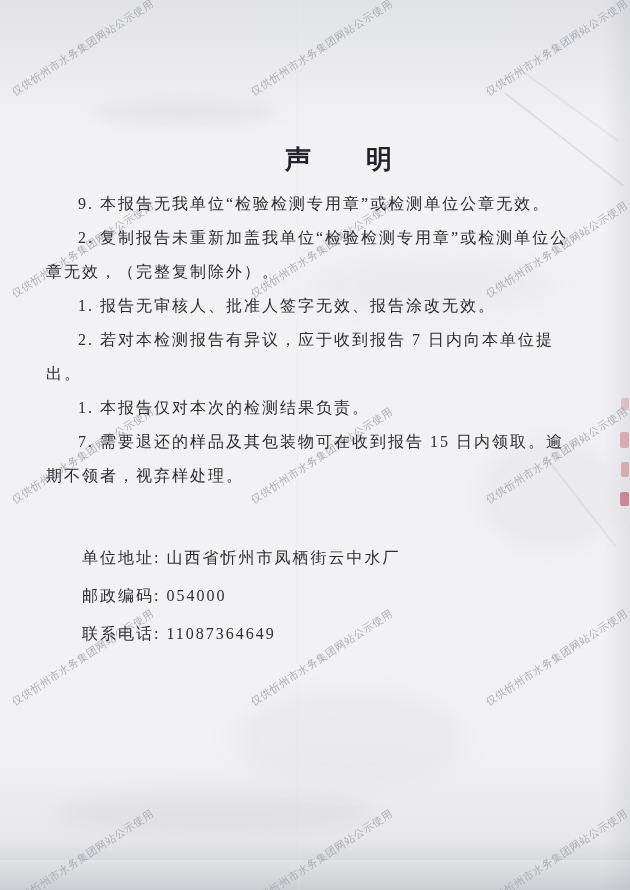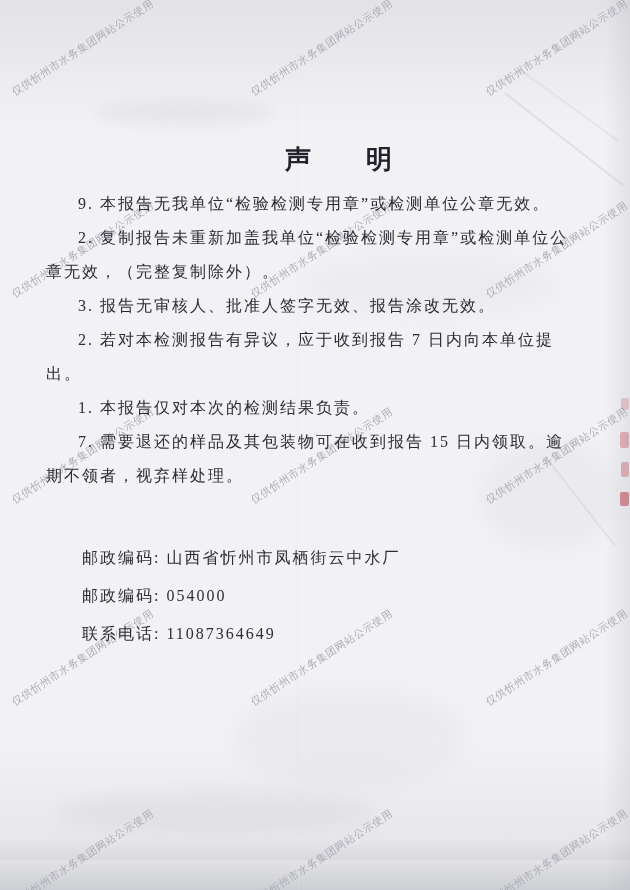--- a/index.html
+++ b/index.html
@@ -105,27 +105,27 @@
       <div class="wm" style="left: 83px; top: 858px; transform: translate(-50%, -50%) rotate(-33deg);">仅供忻州市水务集团网站公示使用</div>
       <div class="wm" style="left: 322px; top: 858px; transform: translate(-50%, -50%) rotate(-33deg);">仅供忻州市水务集团网站公示使用</div>
       <div class="wm" style="left: 557px; top: 858px; transform: translate(-50%, -50%) rotate(-33deg);">仅供忻州市水务集团网站公示使用</div>
     </div>
 
   <div class="content">
     <h1 class="title">声　　明</h1>
     <div class="statements">
       <p>9. 本报告无我单位“检验检测专用章”或检测单位公章无效。</p>
       <p>2. 复制报告未重新加盖我单位“检验检测专用章”或检测单位公章无效，（完整复制除外）。</p>
-      <p>3. 报告无审核人、批准人签字无效、报告涂改无效。</p>
+      <p>1. 报告无审核人、批准人签字无效、报告涂改无效。</p>
       <p>2. 若对本检测报告有异议，应于收到报告 7 日内向本单位提出。</p>
       <p>1. 本报告仅对本次的检测结果负责。</p>
       <p>7. 需要退还的样品及其包装物可在收到报告 15 日内领取。逾期不领者，视弃样处理。</p>
     </div>
     <div class="contact">
-      <p>邮政编码: 山西省忻州市凤栖街云中水厂</p>
+      <p>单位地址: 山西省忻州市凤栖街云中水厂</p>
       <p>邮政编码: 054000</p>
       <p>联系电话: 11087364649</p>
     </div>
   </div>
 
   <div class="red-marks">
     <div class="red-mark m1"></div>
     <div class="red-mark m2"></div>
     <div class="red-mark m3"></div>
     <div class="red-mark m4"></div>

